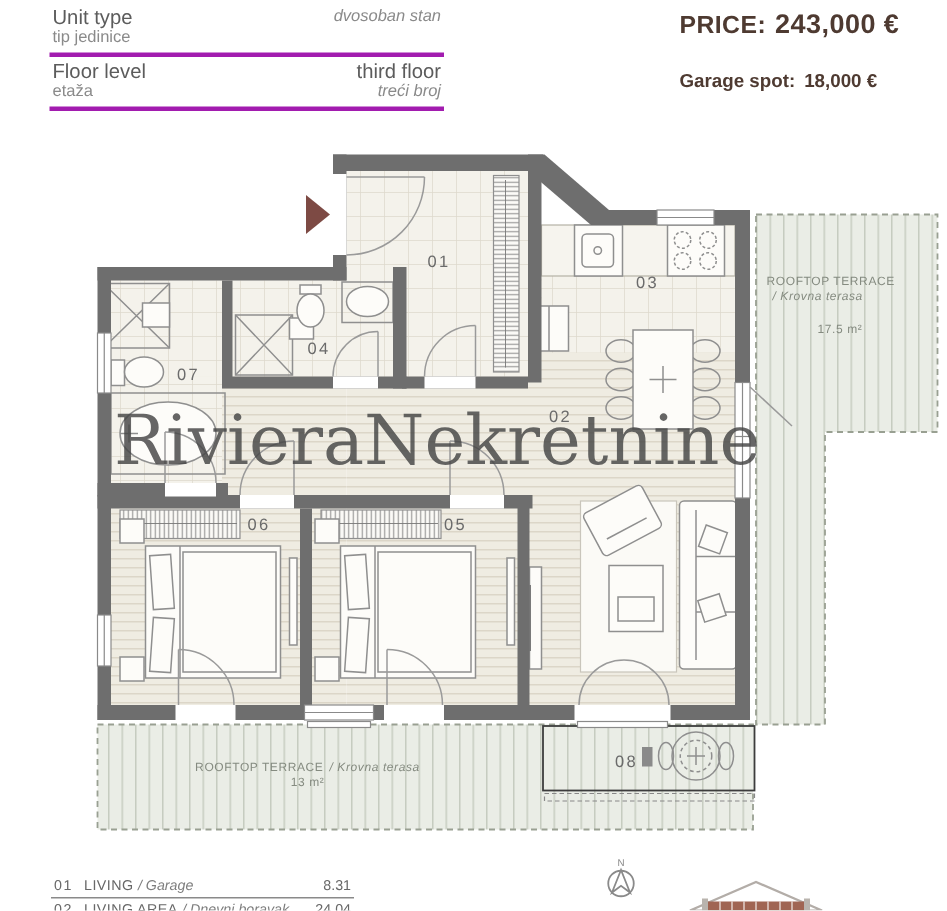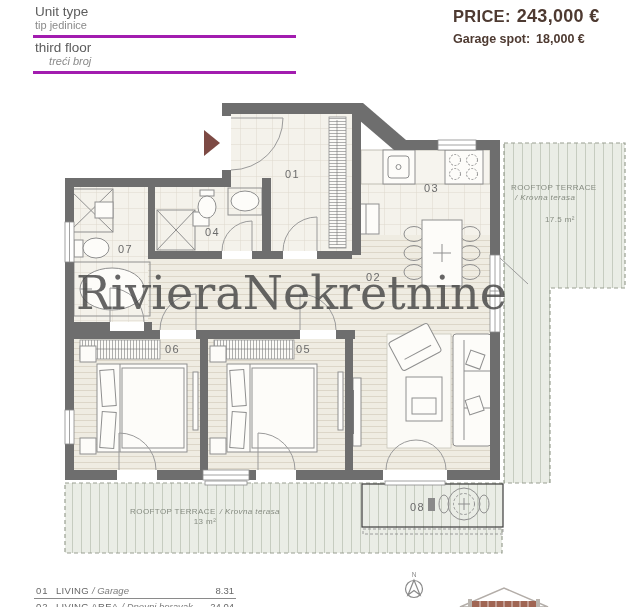--- a/index.html
+++ b/index.html
@@ -13,21 +13,21 @@
   .hdr-label{font-size:13.5px;color:#5c5c5c;line-height:14px;}
   .hdr-sublabel{font-size:11px;color:#8a8a8a;line-height:12px;}
   .hdr-val{text-align:right;}
   .hdr-value{font-size:13.5px;color:#5c5c5c;line-height:14px;}
   .hdr-subvalue{font-size:11px;font-style:italic;color:#8a8a8a;line-height:12px;}
 
   
   .price-box{position:absolute;left:453px;top:6px;color:#4e3a31;}
   .price-line1{font-size:16.5px;font-weight:bold;letter-spacing:.3px;}
   .price-line1 .price-value{font-size:18px;margin-left:6px;}
-  .price-line2{font-size:12.5px;font-weight:bold;margin-top:5px;}
+  .price-line2{font-size:12.5px;font-weight:bold;margin-top:20px;}
   .price-line2 .garage-value{margin-left:6px;}
 
   
   .legend{position:absolute;left:34px;top:583px;width:202px;}
   .legend-row{display:flex;align-items:baseline;border-bottom:1px solid #8a8a8a;
               padding:2px 2px 2px 2px;font-size:9.5px;color:#686868;height:11px;}
   .legend-num{width:20px;letter-spacing:1px;}
   .legend-name{letter-spacing:.3px;}
   .legend-loc{font-style:italic;color:#7d7d7d;margin-left:3px;}
   .legend-area{margin-left:auto;}
@@ -47,23 +47,28 @@
 </head>
 <body>
 
 <div class="hdr-table">
   <div class="hdr-row">
     <div>
       <div class="hdr-label">Unit type</div>
       <div class="hdr-sublabel">tip jedinice</div>
     </div>
     <div class="hdr-val">
+      <div class="hdr-subvalue">dvosoban stan</div>
     </div>
   </div>
   <div class="hdr-row">
+    <div>
+      <div class="hdr-label">Floor level</div>
+      <div class="hdr-sublabel">etaža</div>
+    </div>
     <div class="hdr-val">
       <div class="hdr-value">third floor</div>
       <div class="hdr-subvalue">treći broj</div>
     </div>
   </div>
 </div>
 
 <div class="price-box">
   <div class="price-line1">
     <span>PRICE:</span><span class="price-value">243,000 €</span>

